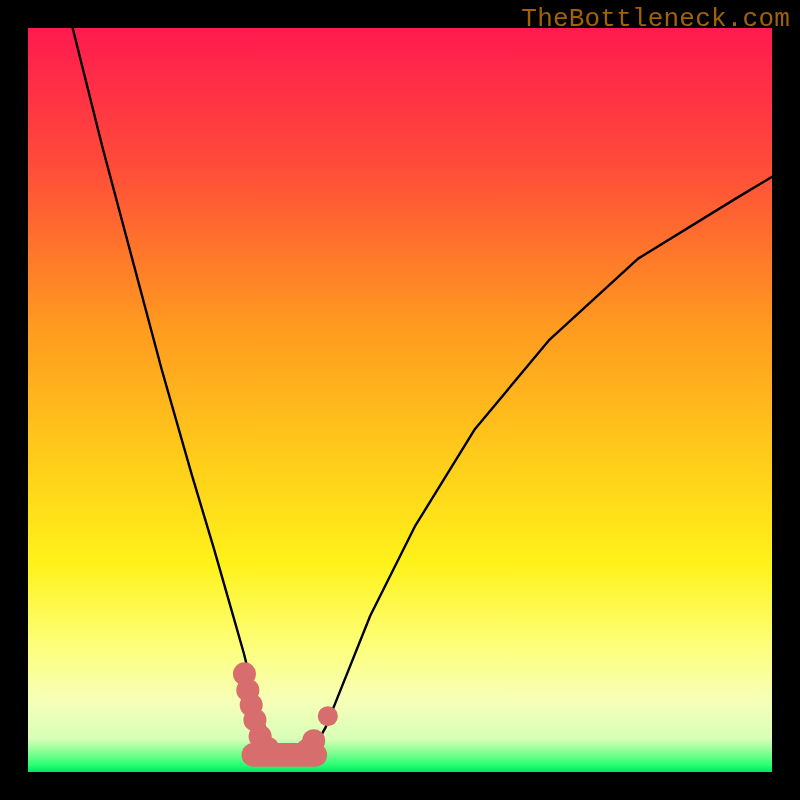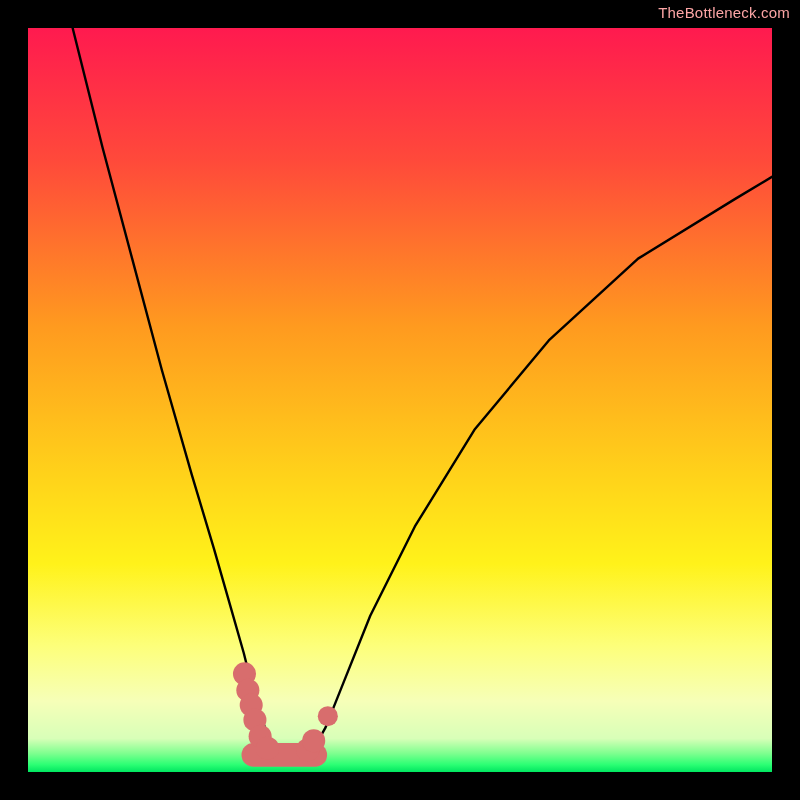--- a/index.html
+++ b/index.html
@@ -14,25 +14,26 @@
   .frame {
     position: relative;
     width: 800px;
     height: 800px;
     background: #000;
   }
   .watermark {
     position: absolute;
     top: 4px;
     right: 10px;
-    color: #fca5a5;
-    font-size: 15px;
+    color: #a16207;
+    font-size: 26px;
     font-weight: 500;
     letter-spacing: 0.2px;
     z-index: 10;
+    font-family: Liberation Mono, monospace;
   }
   .plot {
     position: absolute;
     left: 28px;
     top: 28px;
     width: 744px;
     height: 744px;
   }
   svg {
     display: block;

